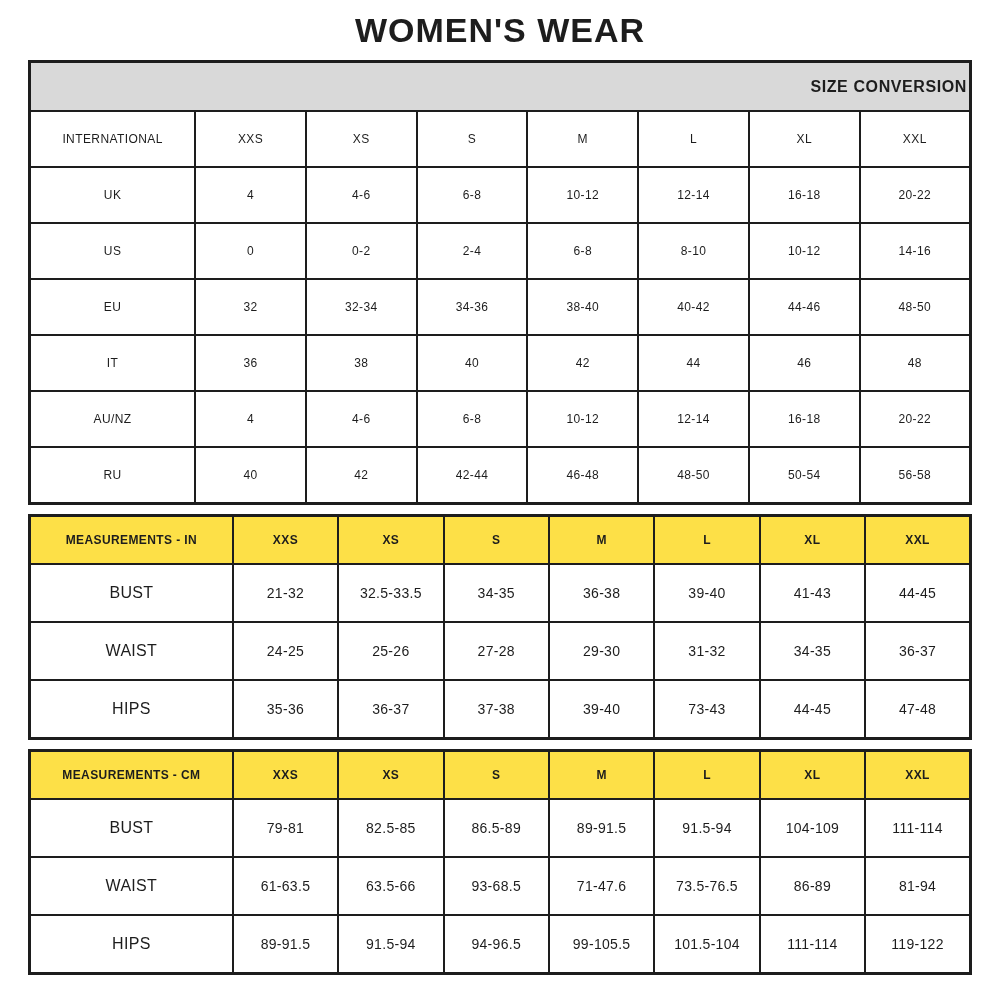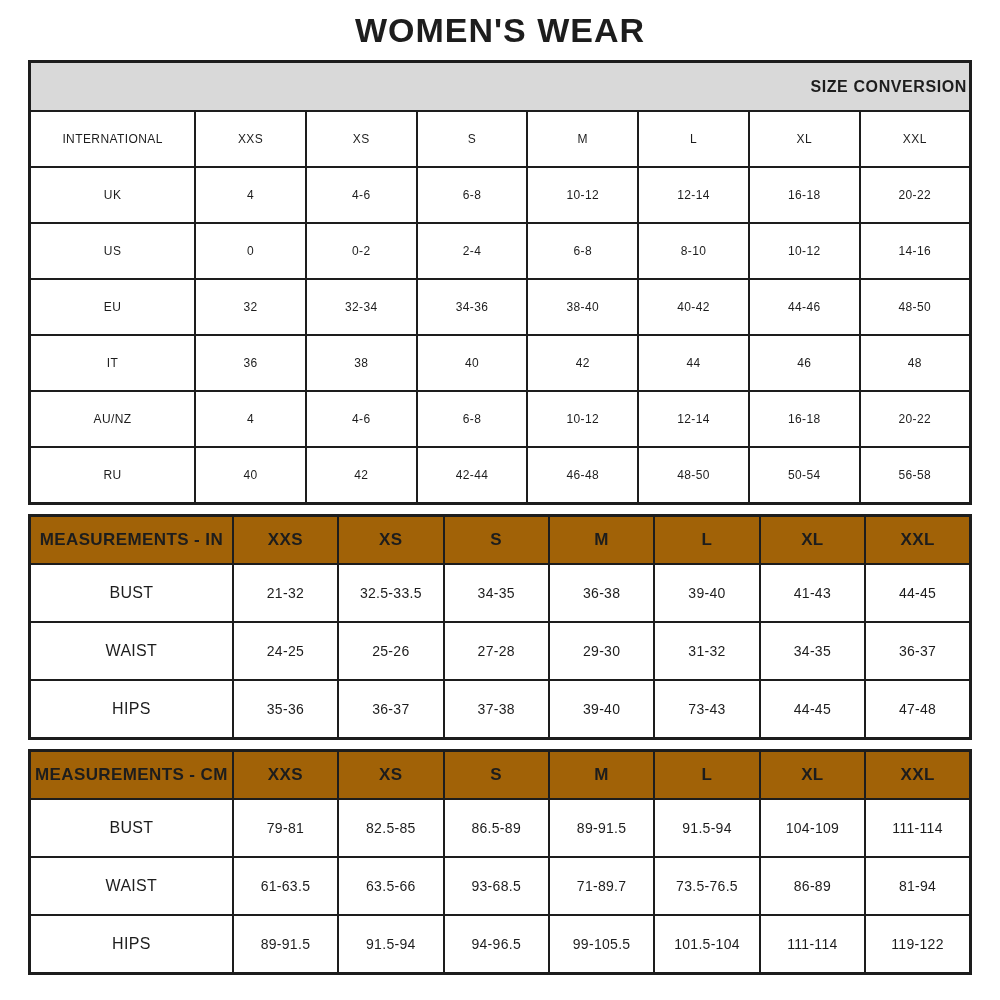--- a/index.html
+++ b/index.html
@@ -47,23 +47,23 @@
     height: 47px;
     background: #d9d9d9;
     font-weight: 700;
     font-size: 16px;
     letter-spacing: 0.6px;
     text-align: right;
   }
   
   .t2 thead td {
     height: 46px;
-    background: #a16207;
+    background: #fde047;
     font-weight: 700;
-    font-size: 17px;
+    font-size: 12px;
     letter-spacing: 0.4px;
   }
   .t2 tbody td { height: 56px; font-size: 14px; letter-spacing: 0.3px; }
   .t2 tbody td.row-label { font-size: 16px; }
 </style>
 </head>
 <body>
 
 <div class="page">
 
@@ -248,21 +248,21 @@
           <td>89-91.5</td>
           <td>91.5-94</td>
           <td>104-109</td>
           <td>111-114</td>
         </tr>
         <tr>
           <td class="row-label">WAIST</td>
           <td>61-63.5</td>
           <td>63.5-66</td>
           <td>93-68.5</td>
-          <td>71-89.7</td>
+          <td>71-47.6</td>
           <td>73.5-76.5</td>
           <td>86-89</td>
           <td>81-94</td>
         </tr>
         <tr>
           <td class="row-label">HIPS</td>
           <td>89-91.5</td>
           <td>91.5-94</td>
           <td>94-96.5</td>
           <td>99-105.5</td>

